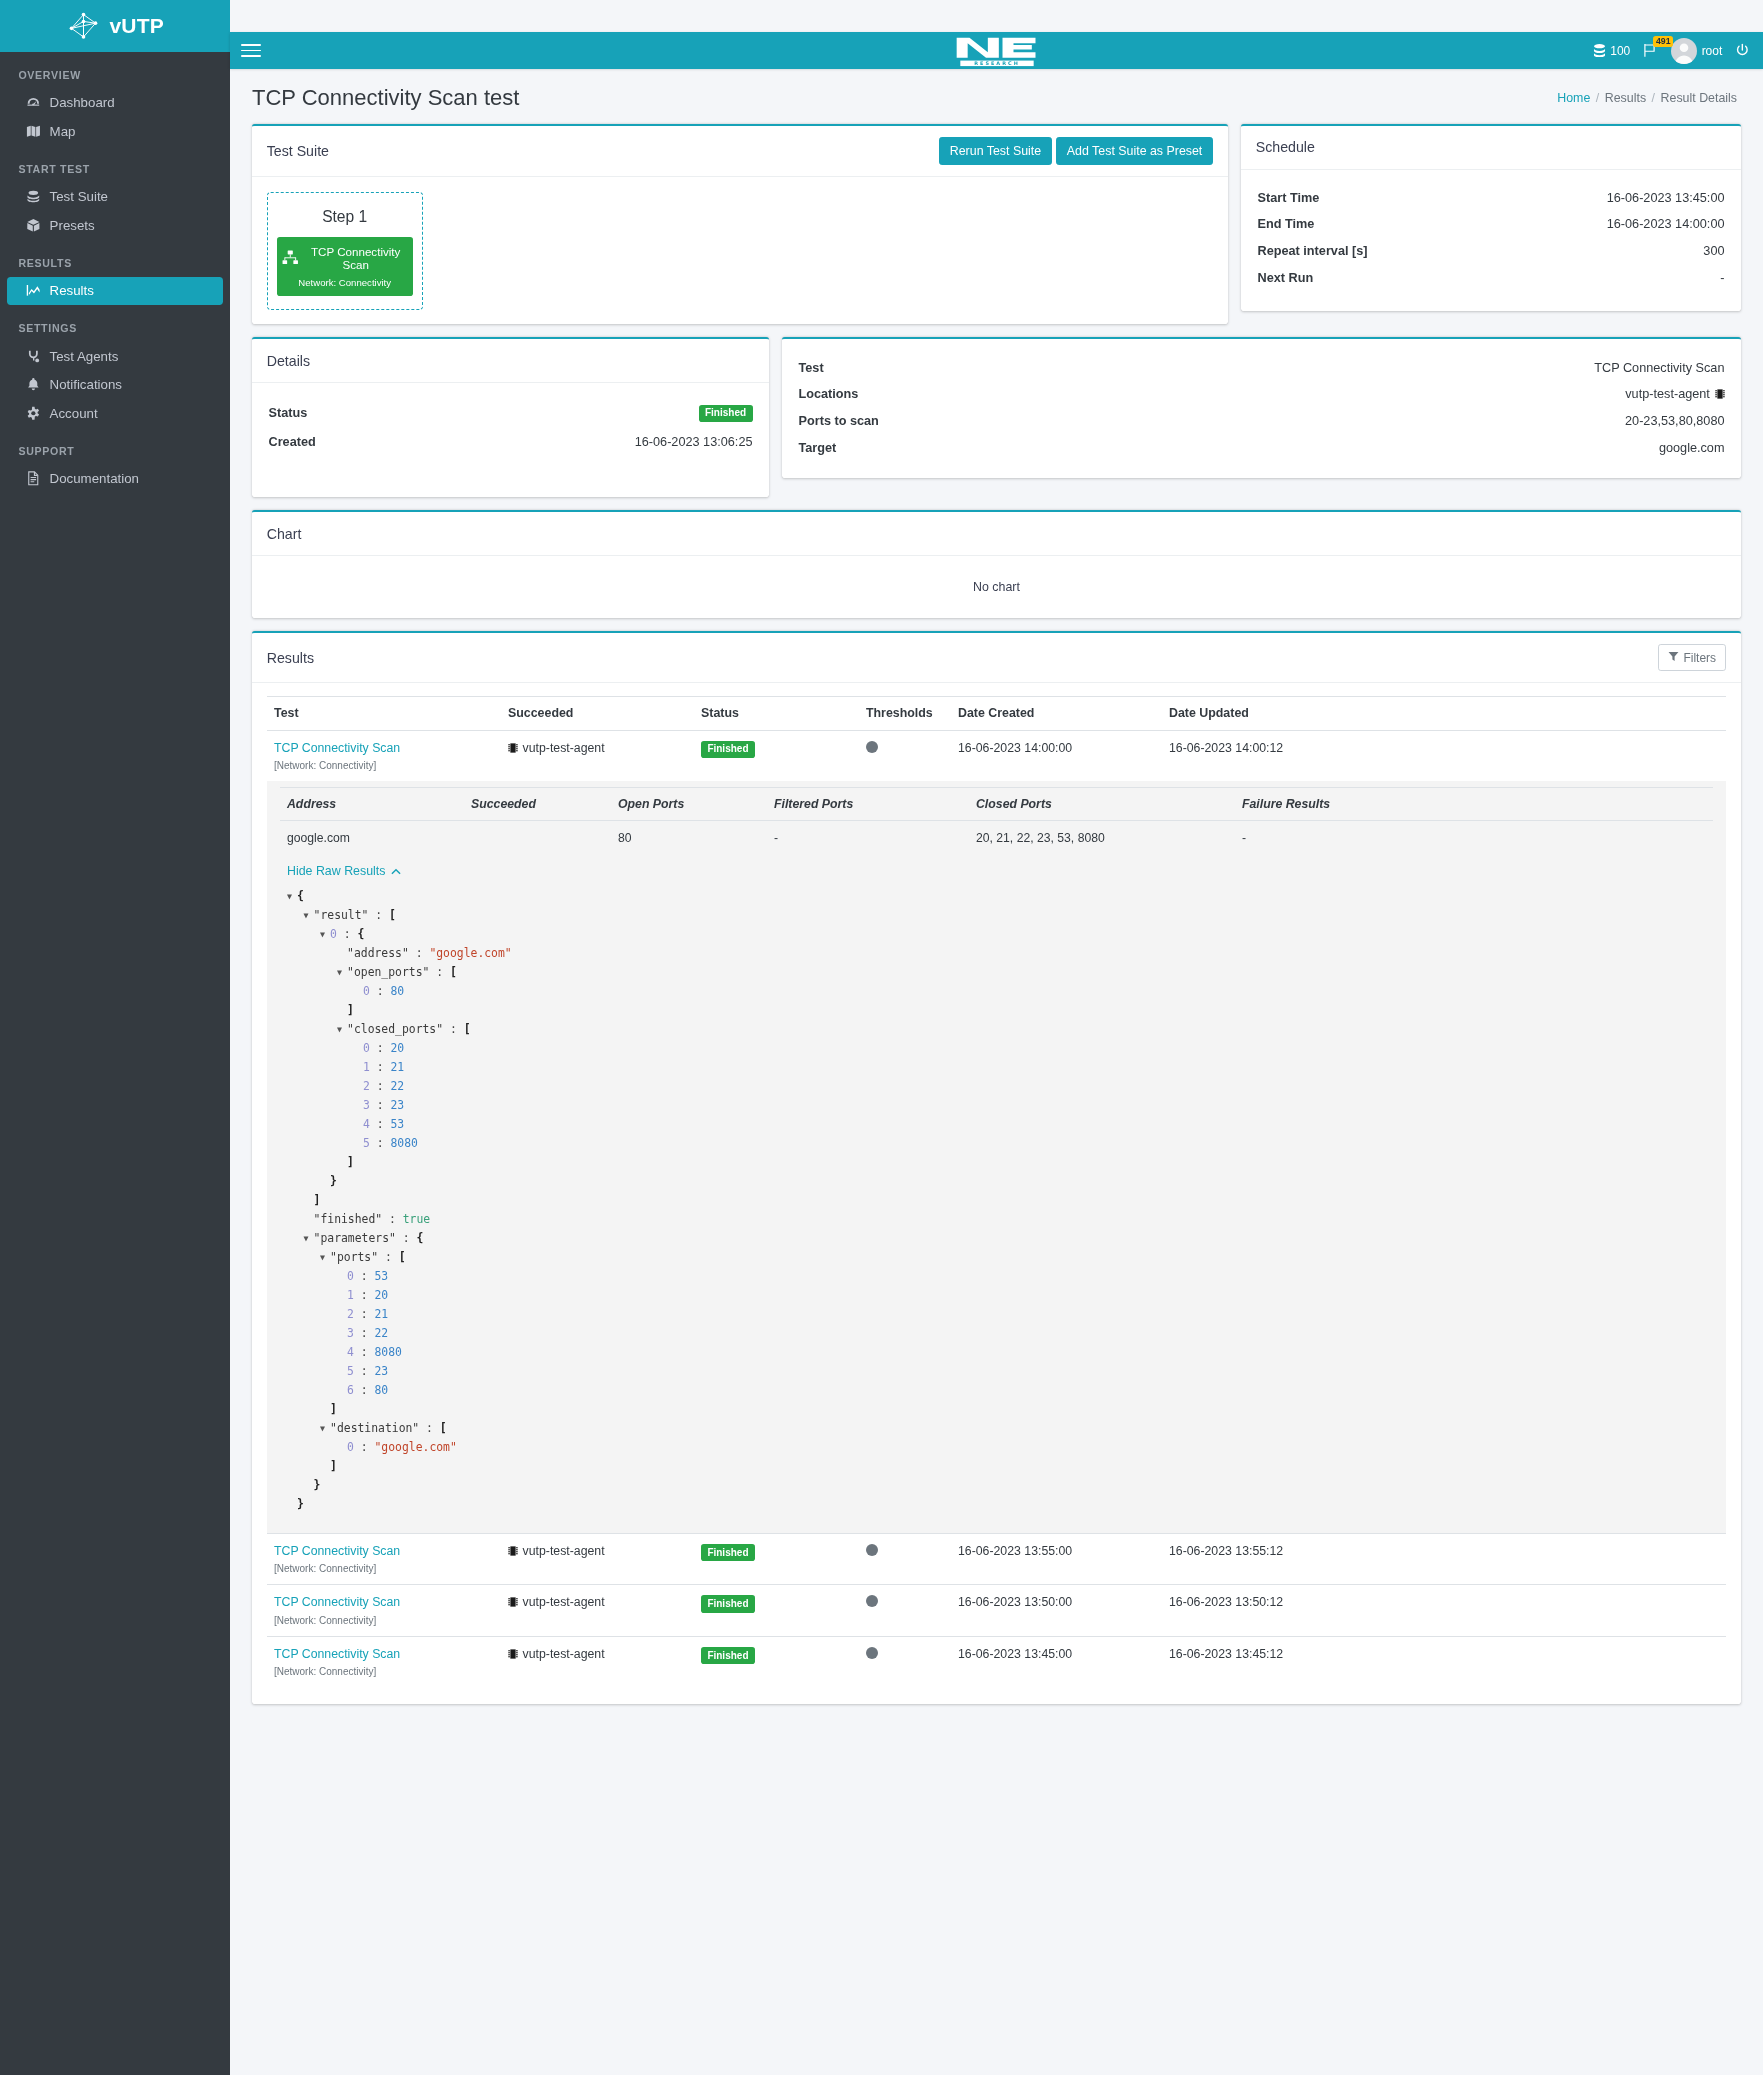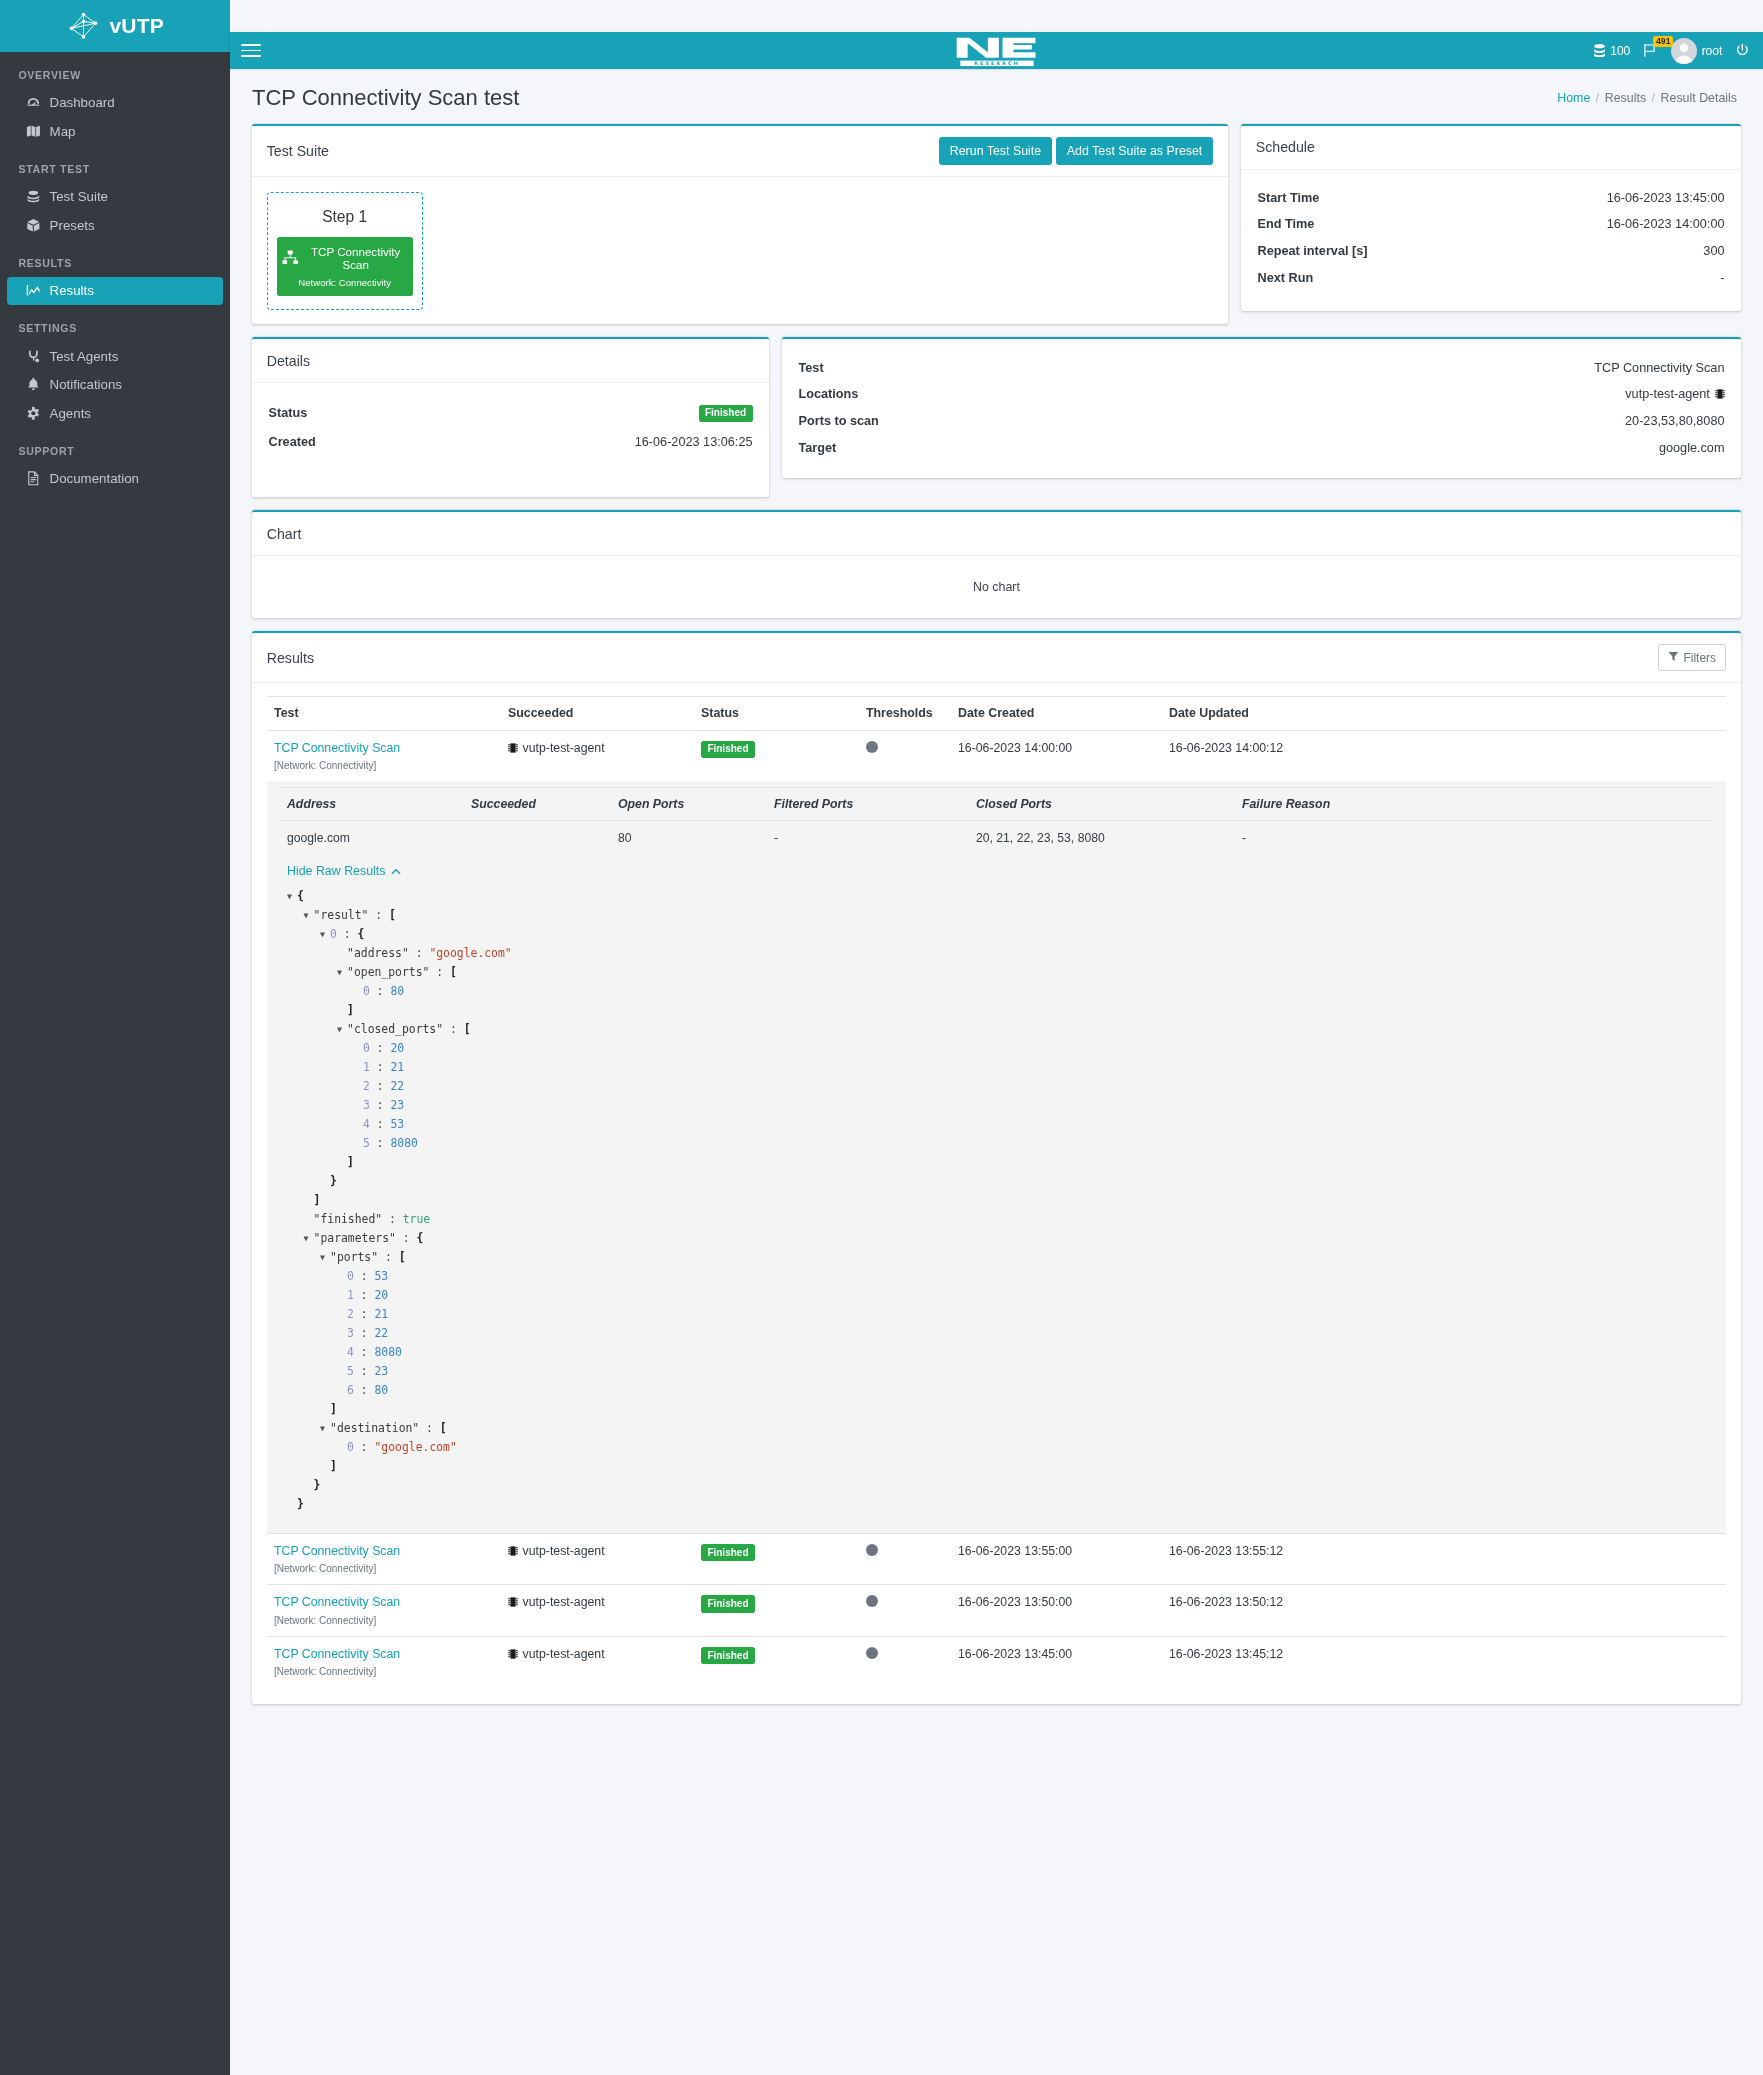--- a/index.html
+++ b/index.html
@@ -282,21 +282,21 @@
           </span>
           <span>Notifications</span>
         </div>
         <div class="nav-item">
           <span class="nav-ico" style="color: rgb(194, 199, 208);">
             <svg width="14.7" height="14.7" viewBox="0 0 16 16">
               <path d="M6.7 0.9h2.6l.35 2.05 1.3.75 1.95-.75 1.3 2.25-1.6 1.3v1.5l1.6 1.3-1.3 2.25-1.95-.75-1.3.75L9.3 14.9H6.7l-.35-2.05-1.3-.75-1.95.75-1.3-2.25 1.6-1.3v-1.5l-1.6-1.3 1.3-2.25 1.95.75 1.3-.75z" fill="currentColor"></path>
               <circle cx="8" cy="7.9" r="2.3" fill="#343a40"></circle>
             </svg>
           </span>
-          <span>Agents</span>
+          <span>Account</span>
         </div>
         <div class="nav-section">SUPPORT</div>
         <div class="nav-item">
           <span class="nav-ico" style="color: rgb(194, 199, 208);">
             <svg width="14.7" height="14.7" viewBox="0 0 16 16">
               <path d="M3 1h6.2l3.6 3.6V15H3z" fill="none" stroke="currentColor" stroke-width="1.2"></path>
               <path d="M9.2 1.2v3.6h3.4" fill="none" stroke="currentColor" stroke-width="1.2"></path>
               <path d="M5 7.2h6M5 9.4h6M5 11.6h4" stroke="currentColor" stroke-width="1.1"></path>
             </svg>
           </span>
@@ -583,21 +583,21 @@
                   <tr>
                     <td colspan="6" style="padding: 0px; border-top: none;">
                       <div class="sub-panel"><table class="subgrid">
                           <thead>
                             <tr>
                               <th style="width:184px">Address</th>
                               <th style="width:147px">Succeeded</th>
                               <th style="width:156px">Open Ports</th>
                               <th style="width:202px">Filtered Ports</th>
                               <th style="width:266px">Closed Ports</th>
-                              <th style="width:auto">Failure Reason</th>
+                              <th style="width:auto">Failure Results</th>
                             </tr>
                           </thead>
                           <tbody>
                             <tr>
                               <td>google.com</td>
                               <td></td>
                               <td>80</td>
                               <td>-</td>
                               <td>20, 21, 22, 23, 53, 8080</td>
                               <td>-</td>

